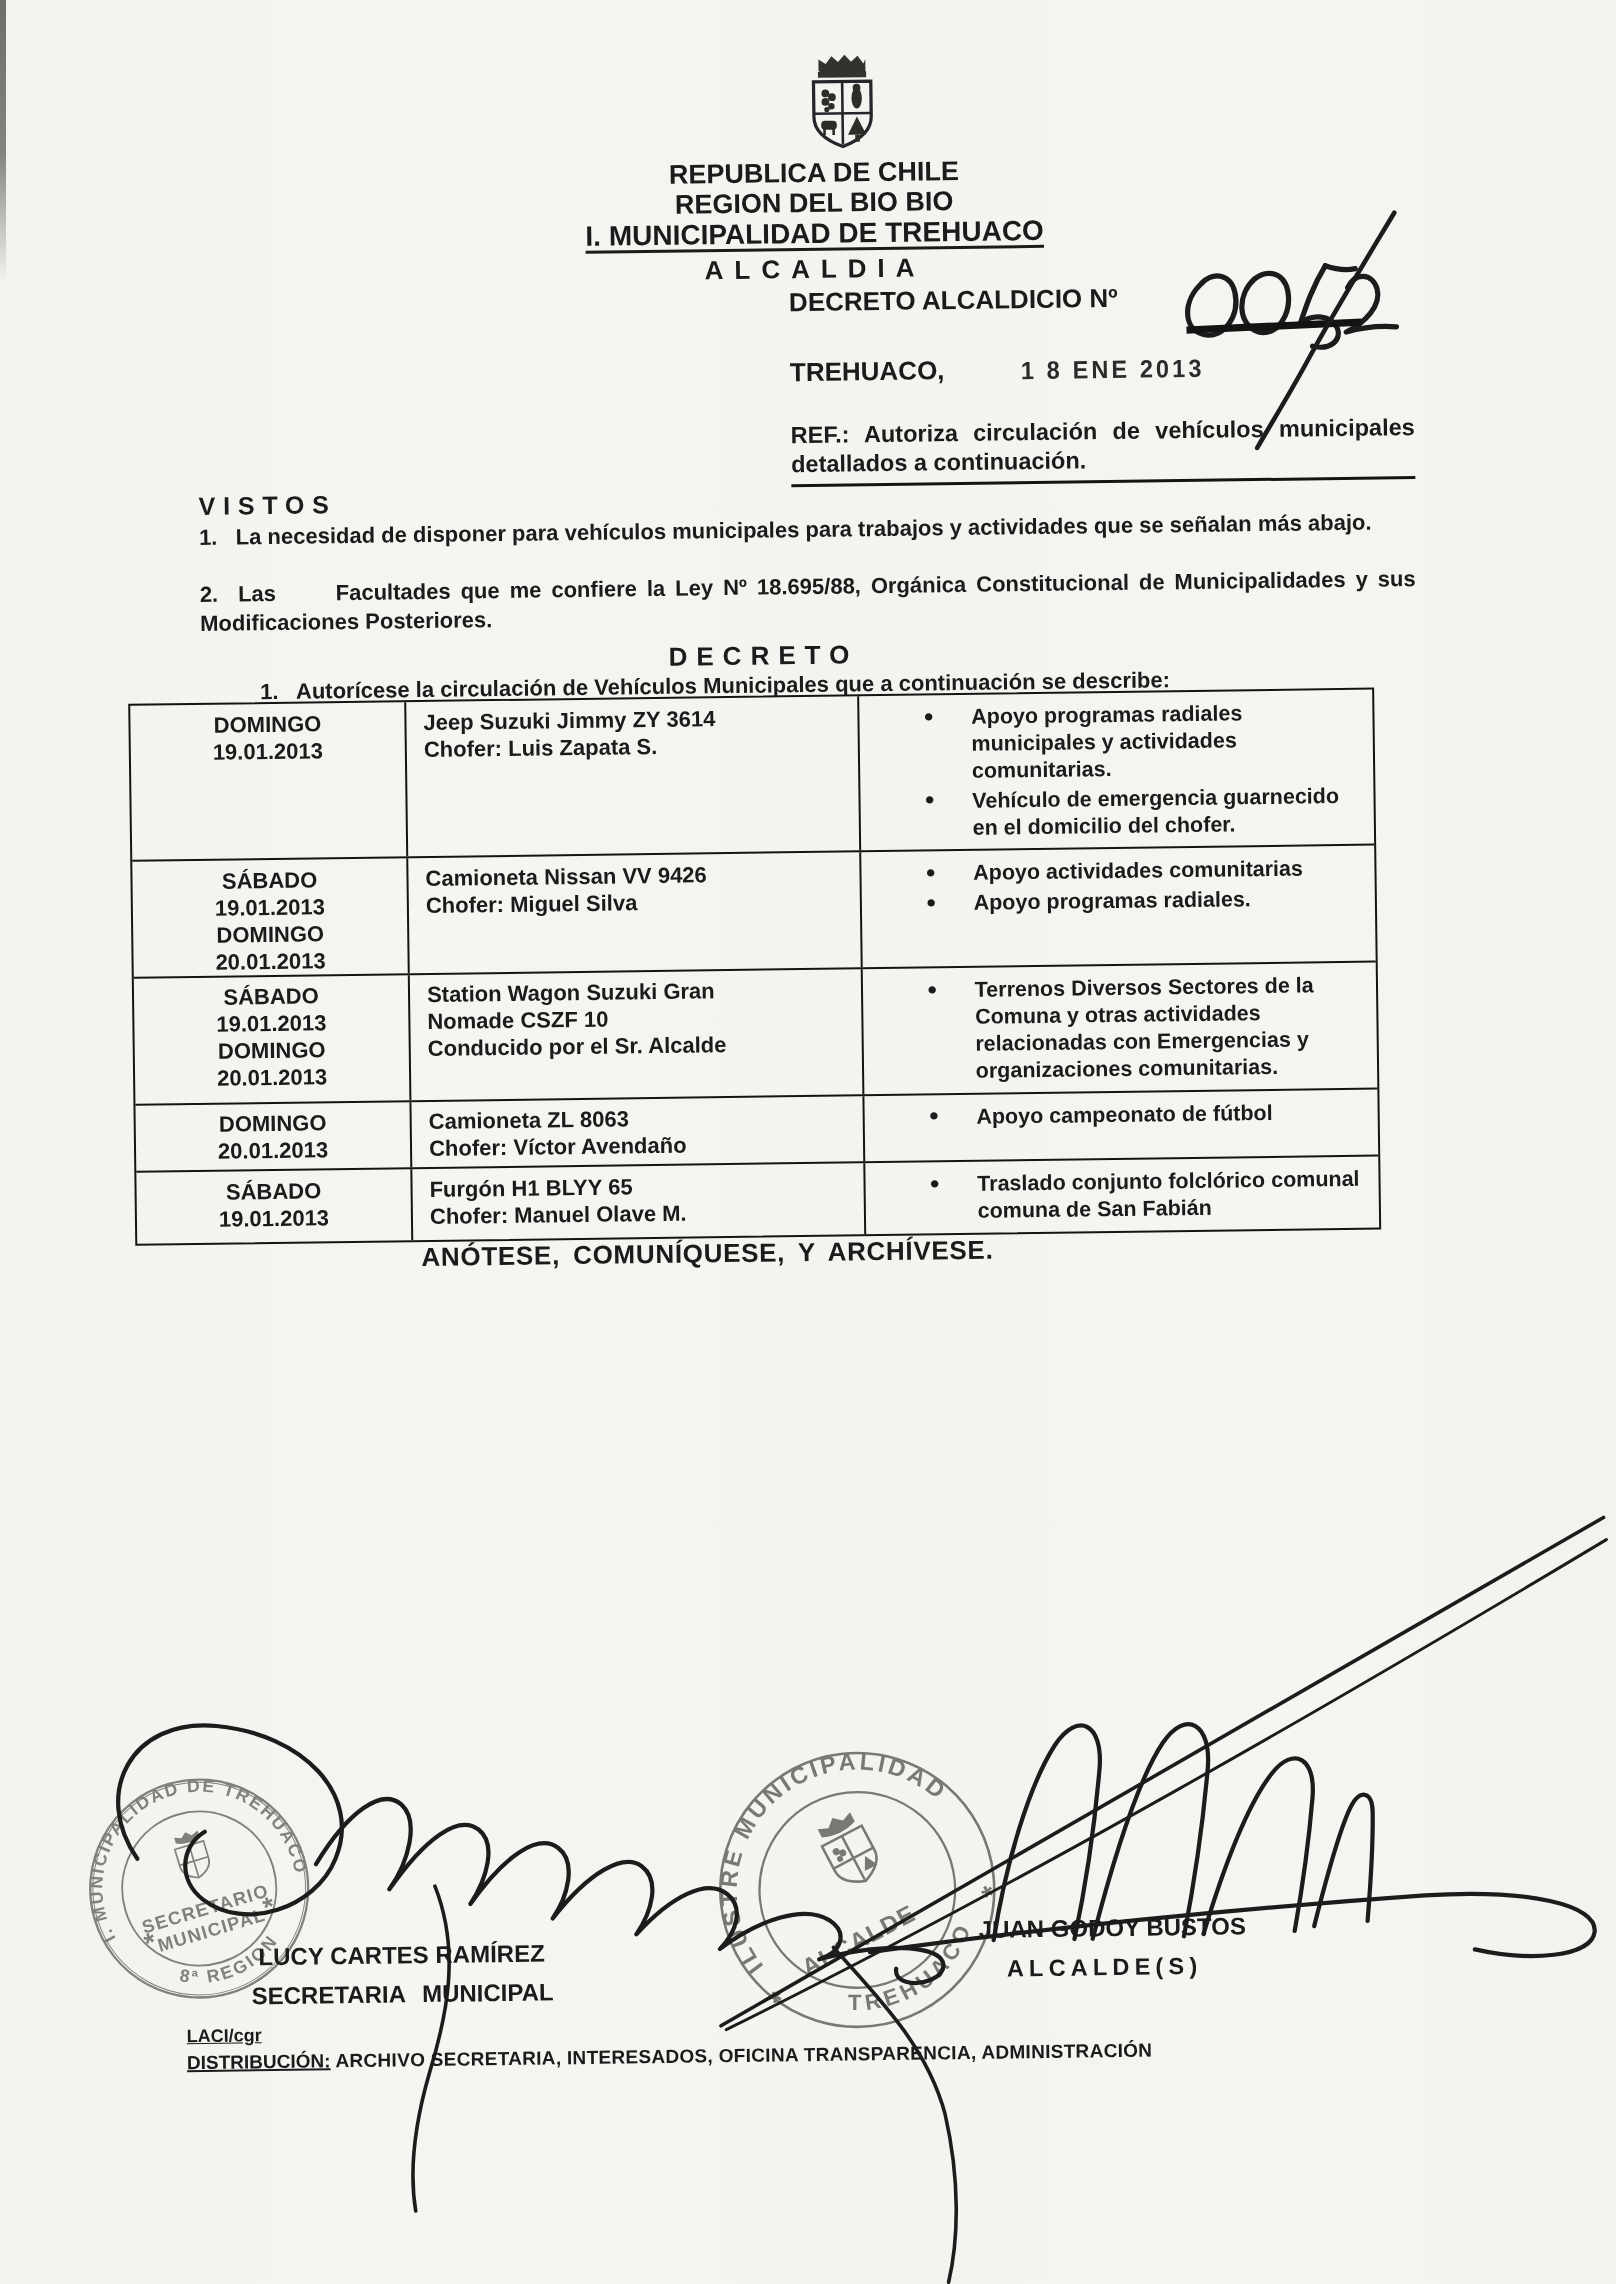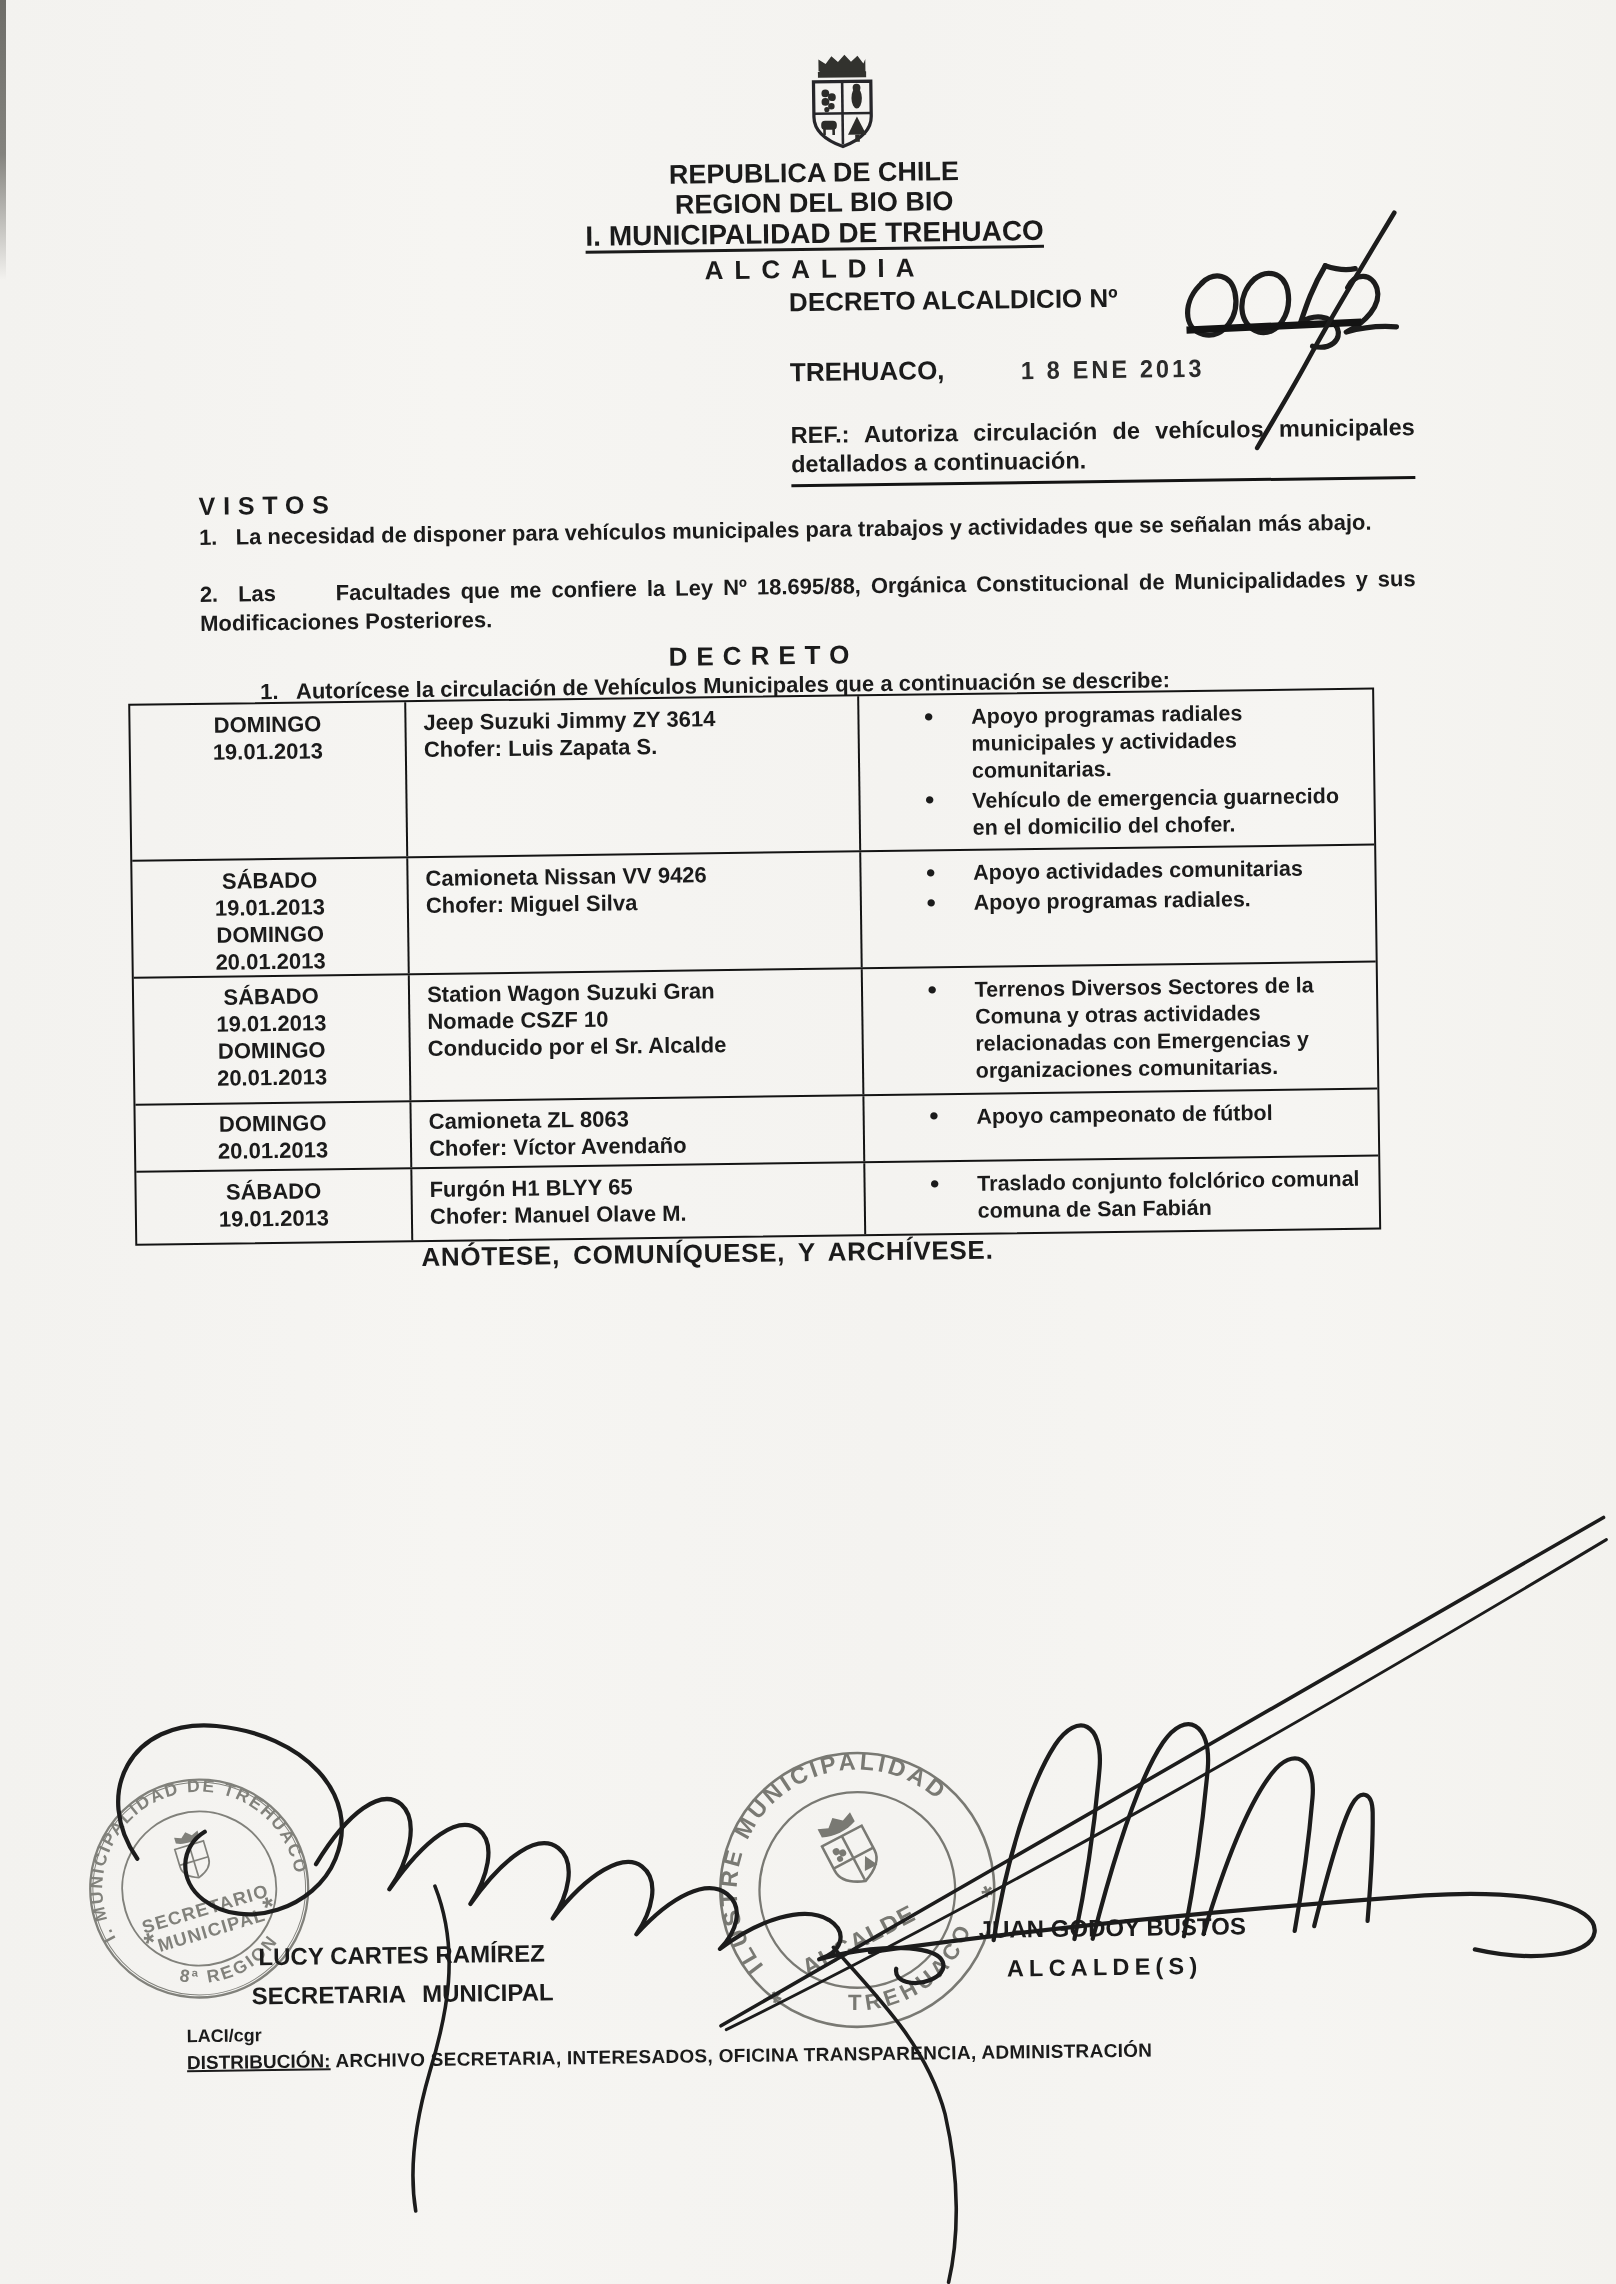--- a/index.html
+++ b/index.html
@@ -36,21 +36,21 @@
       font-size:22px;font-weight:700;line-height:27px;white-space:pre-line;}
   .c3{flex:1;padding:9px 10.4px 5.2px 0;}
   .blist{margin:0;padding:0;list-style:none;}
   .blist li{position:relative;padding-left:112px;font-size:21.5px;font-weight:700;line-height:27px;margin-bottom:2.6px;}
   .blist li::before{content:"•";position:absolute;left:65px;top:-1.3px;font-size:26px;}
   .closing{font-size:26px;font-weight:700;letter-spacing:0.7px;word-spacing:5.2px;}
   
   .signame{font-size:24px;font-weight:700;text-align:center;}
   .sigtitle{font-size:24px;font-weight:700;text-align:center;word-spacing:10.4px;}
   .sigtitle-r{font-size:23.5px;font-weight:700;letter-spacing:5.2px;}
-  .footer-ini{font-size:18px;font-weight:700;}
+  .footer-ini{font-size:18px;font-weight:700;text-decoration:underline;}
   .footer-dist{font-size:19px;font-weight:700;}
   .footer-dist .lbl{text-decoration:underline;text-decoration-thickness:2px;}
   .footer-dist .rest{font-weight:700;letter-spacing:0.3px;}
   svg{overflow:visible;}
   .ink{stroke:#1c1c1c;fill:none;stroke-linecap:round;stroke-linejoin:round;}
 </style>
 </head>
 <body>
 
 <div class="page">

